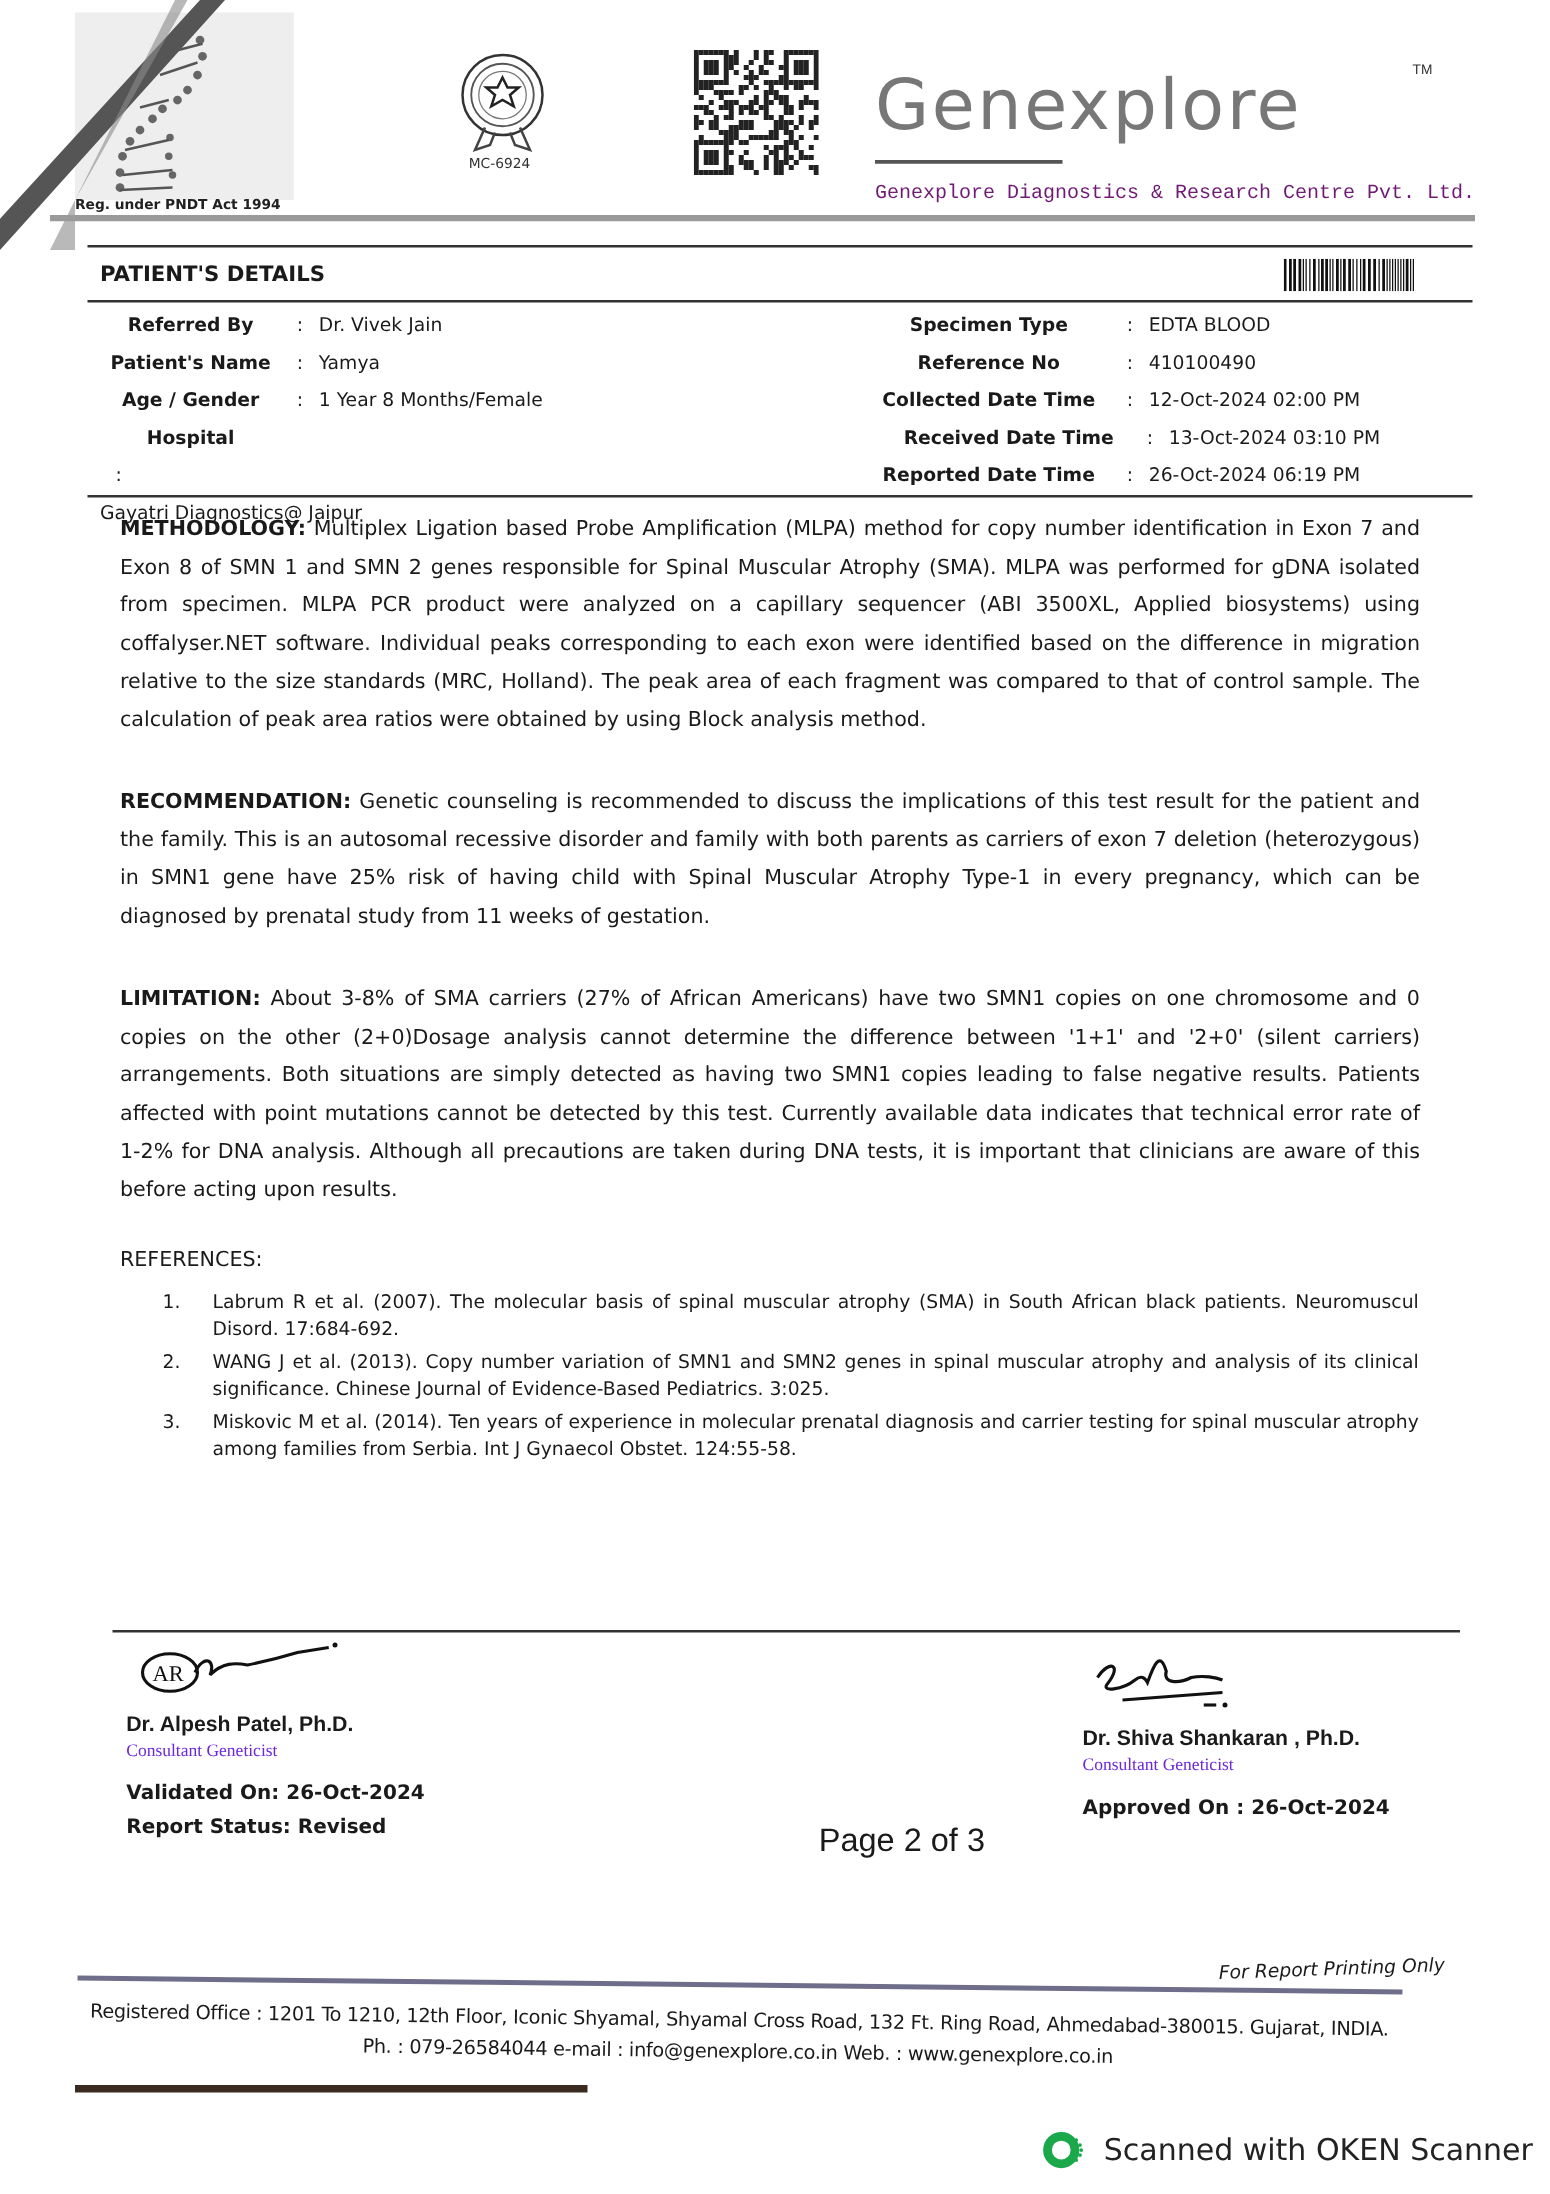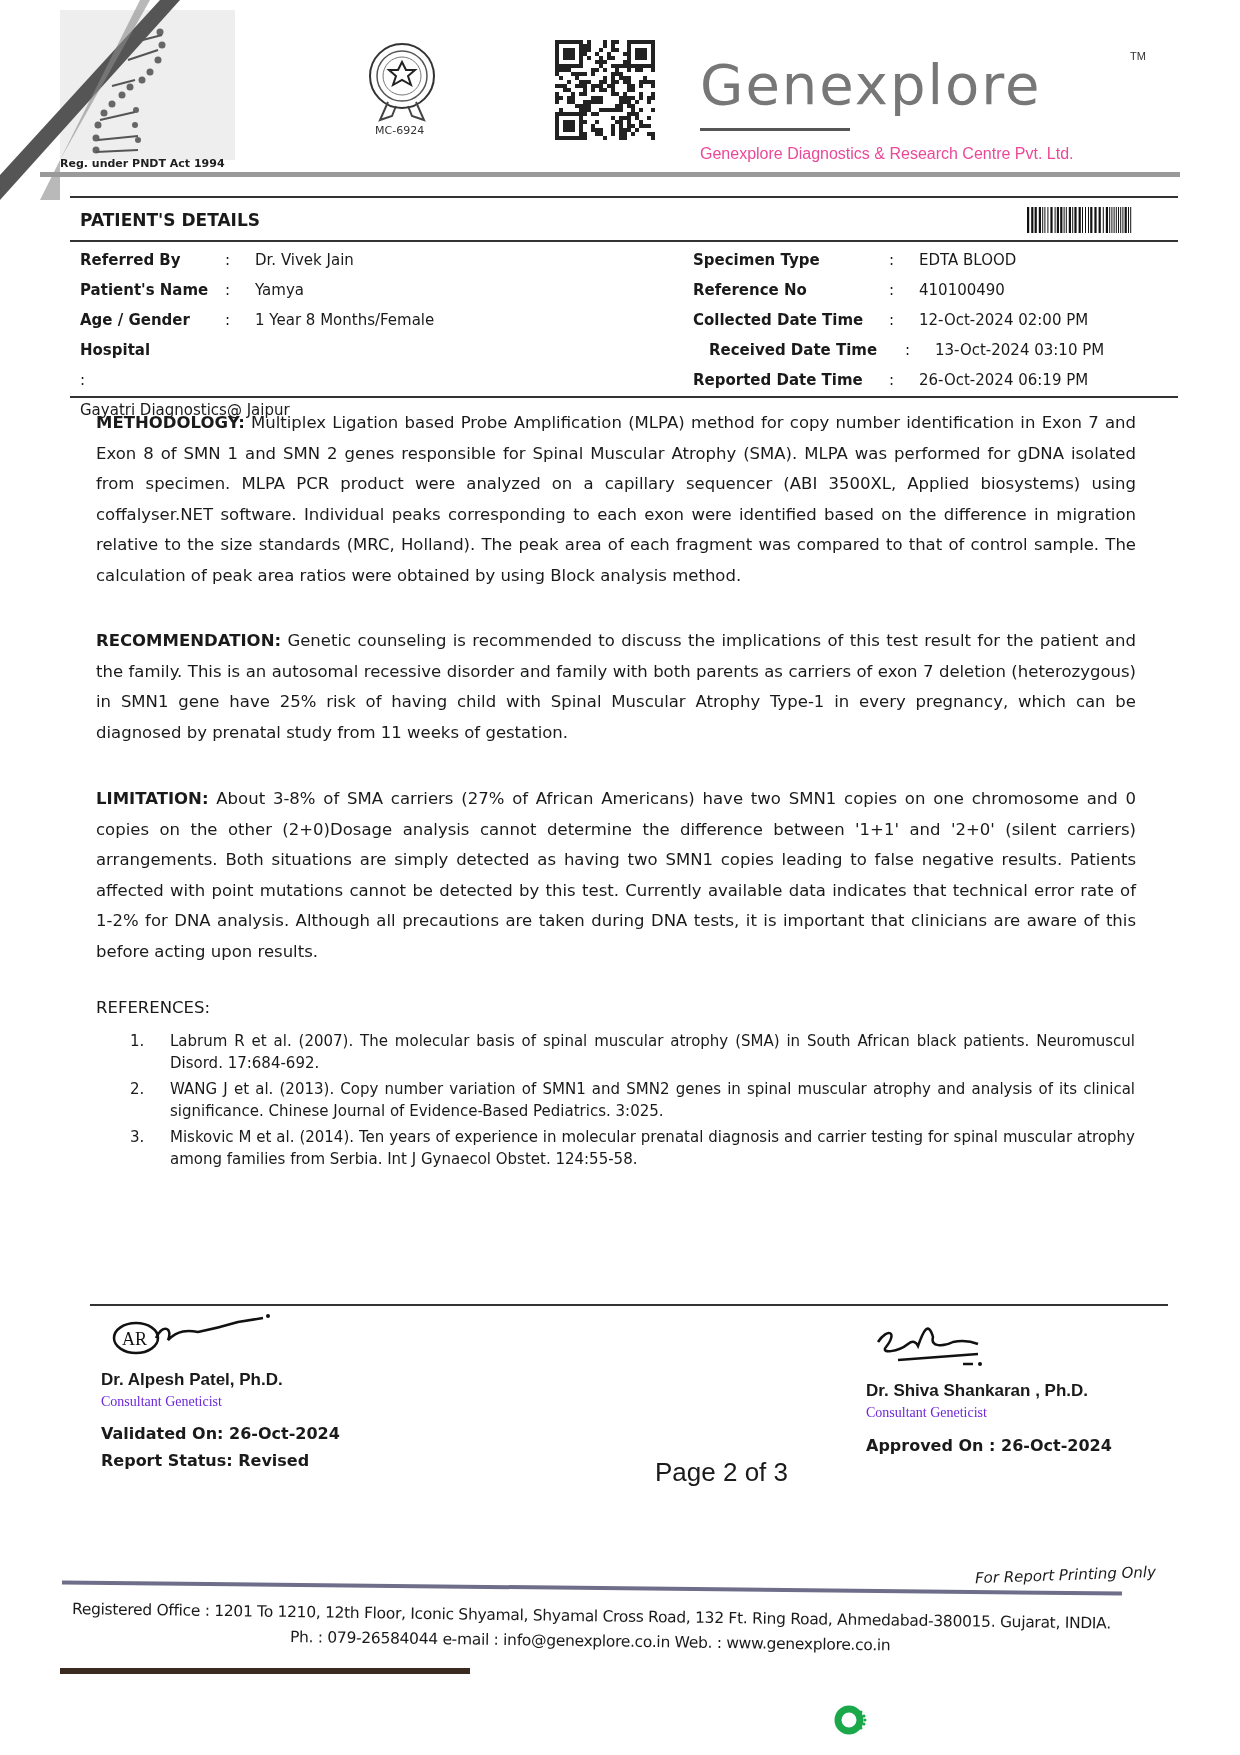--- a/index.html
+++ b/index.html
@@ -8,28 +8,28 @@
   .abs { position:absolute; }
   
   .corner { left:0; top:0; width:240px; height:200px; }
   .pndt { left:60px; top:157px; font-size:11px; font-weight:bold; color:#222; font-family:"DejaVu Sans", sans-serif; }
   .seal { left:362px; top:40px; width:80px; height:100px; }
   .seal-code { left:375px; top:124px; font-size:11px; color:#333; font-family:"DejaVu Sans", sans-serif; }
   .qr { left:555px; top:40px; width:100px; height:100px; }
   .logo-text { left:700px; top:52px; font-family:"DejaVu Sans", sans-serif; font-size:56px; color:#777; letter-spacing:2px; font-weight:normal; }
   .tm { left:1130px; top:50px; font-size:11px; color:#333; }
   .logo-underline { left:700px; top:128px; width:150px; height:3px; background:#555; }
-  .company { left:700px; top:145px; font-family:Liberation Sans, sans-serif; font-size:16px; color:#ec4899; }
+  .company { left:700px; top:145px; font-family:Liberation Mono, monospace; font-size:16px; color:#701a75; }
   .rule-thick { left:40px; top:172px; width:1140px; height:5px; background:#9a9a9a; }
   .rule { height:2px; background:#333; }
   .section-title { left:80px; top:210px; font-size:17px; font-weight:bold; font-family:"DejaVu Sans", sans-serif; }
   .barcode { left:1027px; top:207px; width:105px; height:26px; }
   
   .pd { font-size:15px; font-family:"DejaVu Sans", sans-serif; line-height:30px; }
-  .pd-row { position:absolute; display:flex; }
+  .pd-row { position:absolute; display:flex;text-align:center; }
   .pd-label { font-weight:bold; }
   
   .para { left:96px; width:1040px; font-family:"DejaVu Sans", sans-serif; font-size:16.5px; line-height:30.5px;
           text-align:justify; color:#1a1a1a; }
   .para b { font-weight:bold; }
   .refs-title { left:96px; top:998px; font-size:16.5px; font-weight:normal; font-family:"DejaVu Sans", sans-serif; }
   .ref { position:absolute; left:170px; width:965px; font-family:"DejaVu Sans", sans-serif; font-size:15px; line-height:22px; text-align:justify; }
   .ref-num { position:absolute; left:-40px; top:0; }
   
   .sig-name { font-size:17px; font-weight:bold; font-family:"Liberation Sans", sans-serif; }
@@ -557,13 +557,14 @@
     <circle cx="16" cy="18" r="11" fill="none" stroke="#1aa84a" stroke-width="7"></circle>
     <g fill="#1aa84a">
       <circle cx="28" cy="10" r="1.5"></circle>
         <circle cx="31" cy="14" r="1.5"></circle>
         <circle cx="32" cy="18" r="1.5"></circle>
       <circle cx="31" cy="22" r="1.5"></circle>
         <circle cx="28" cy="26" r="1.5"></circle>
         <circle cx="26" cy="18" r="1.5"></circle>
     </g>
   </svg>
+  <span class="scanner-text">Scanned with OKEN Scanner</span>
 </div>
 
 </body></html>

